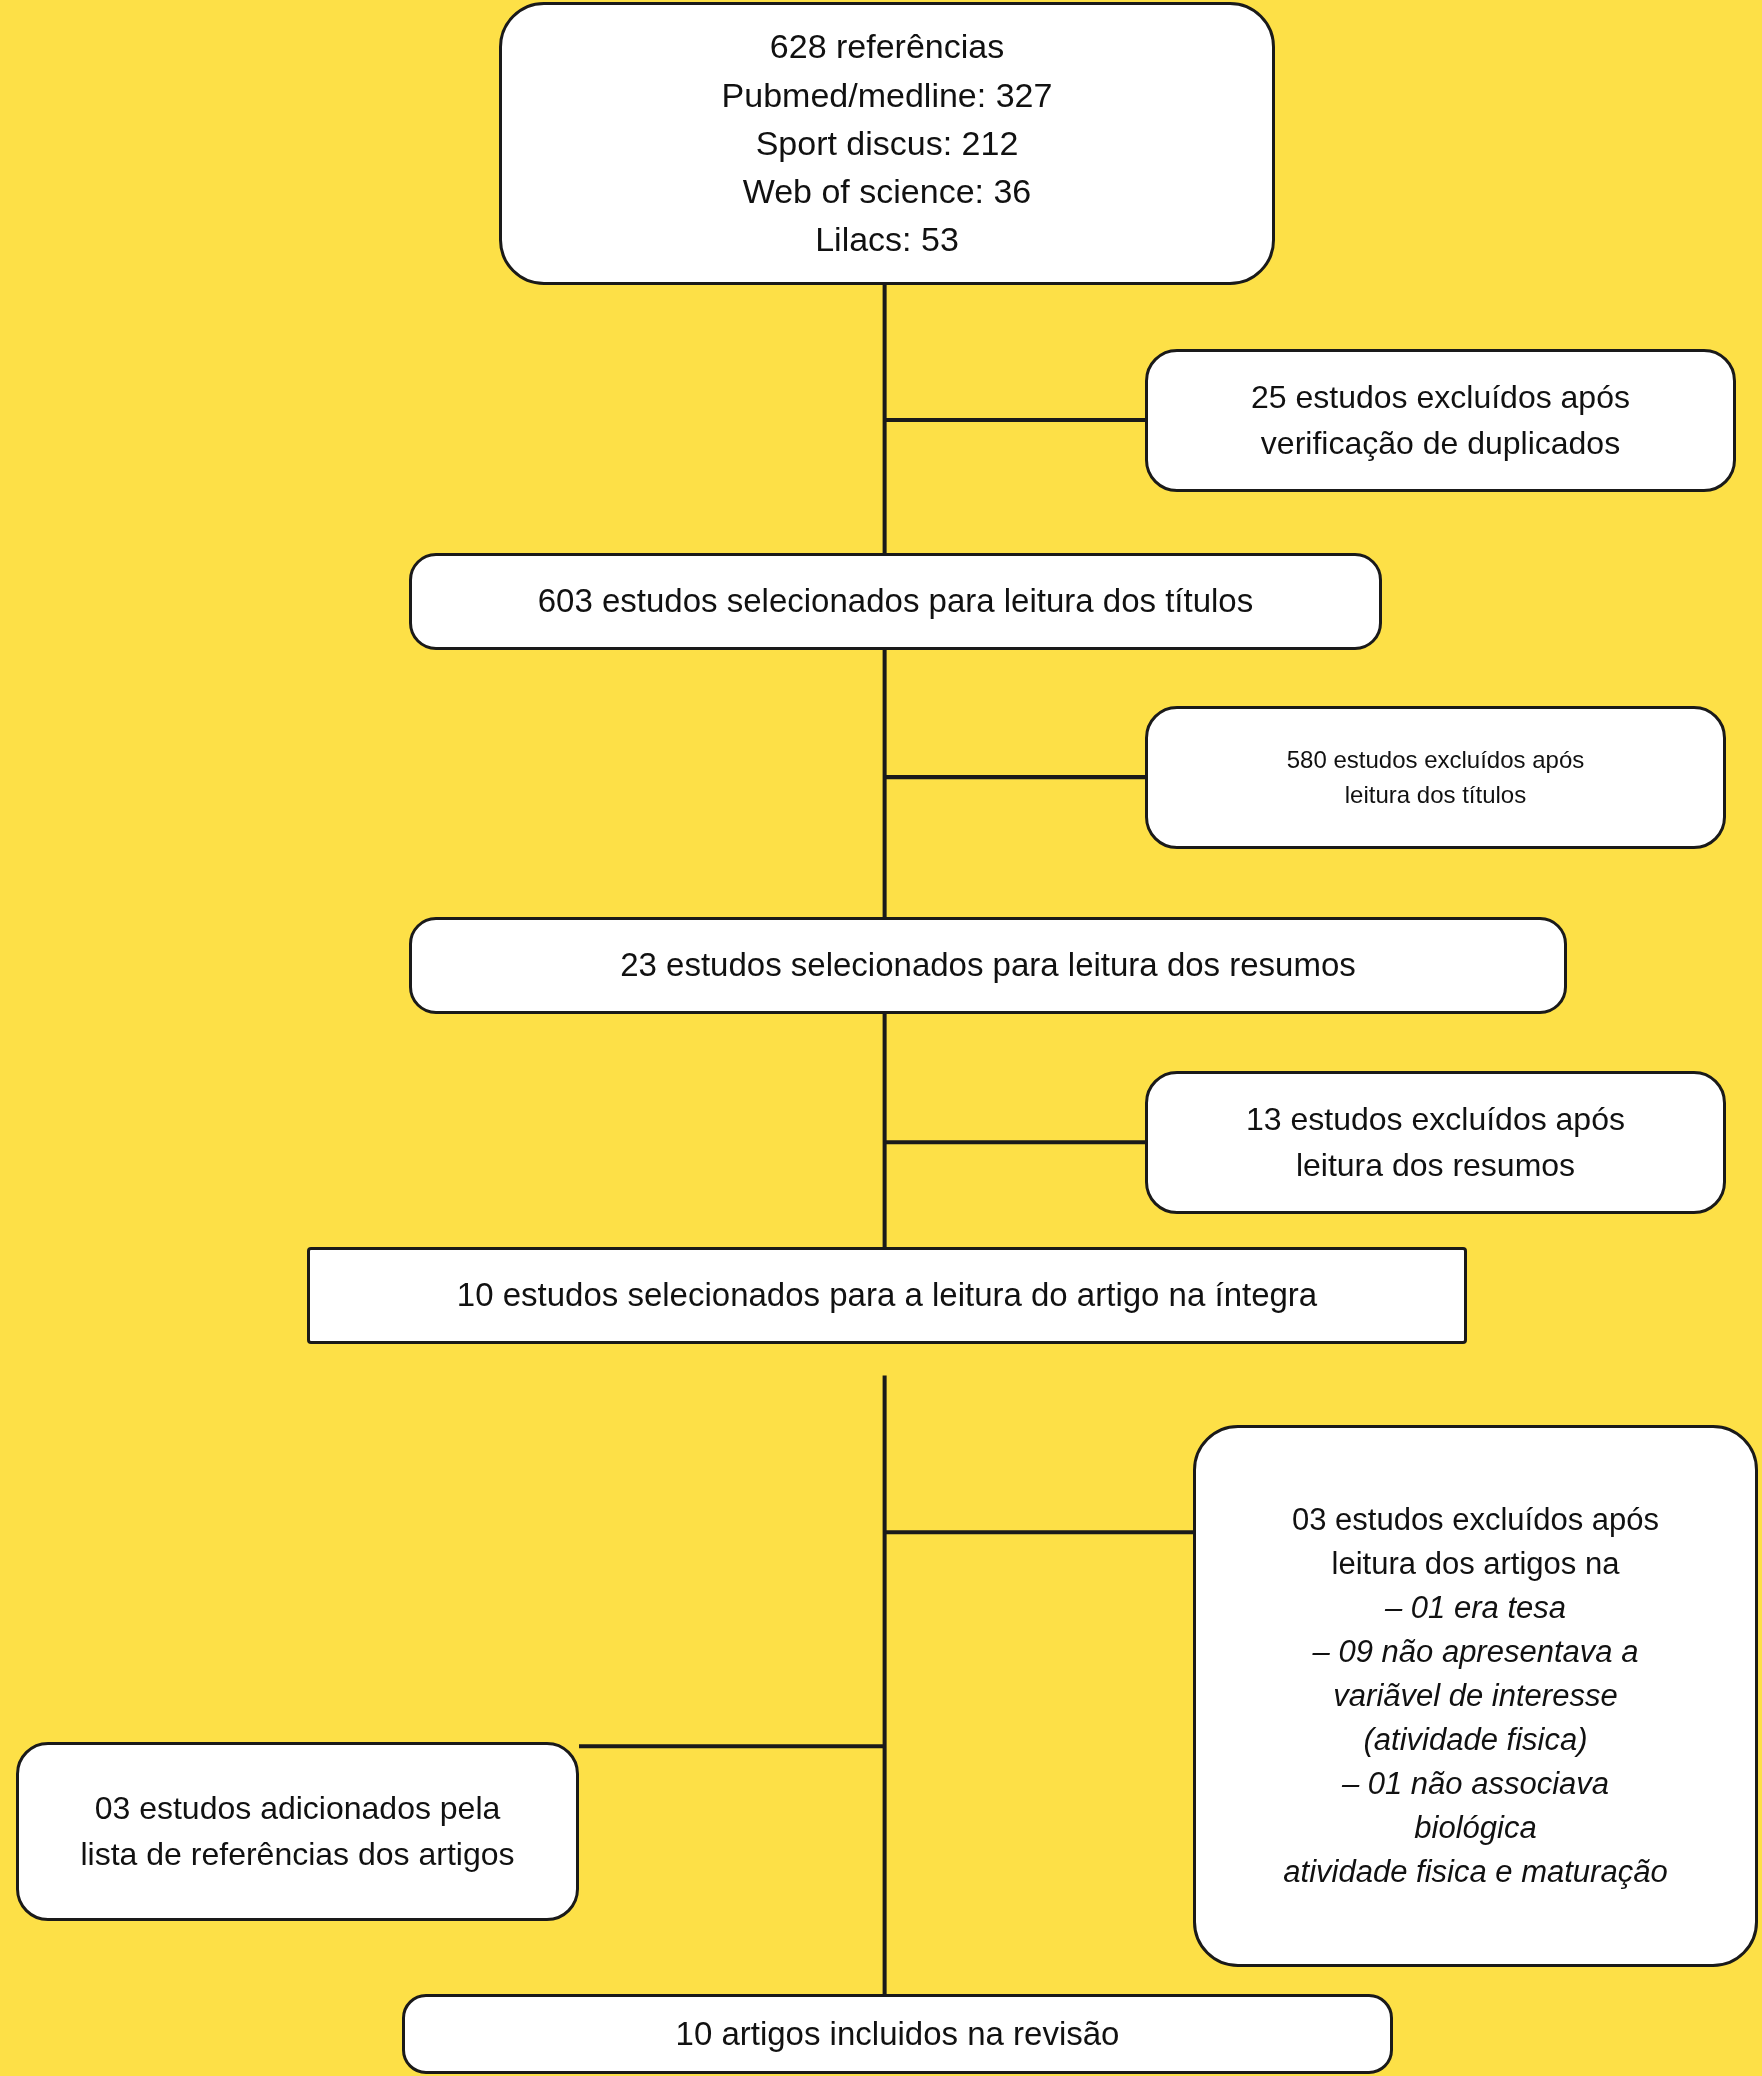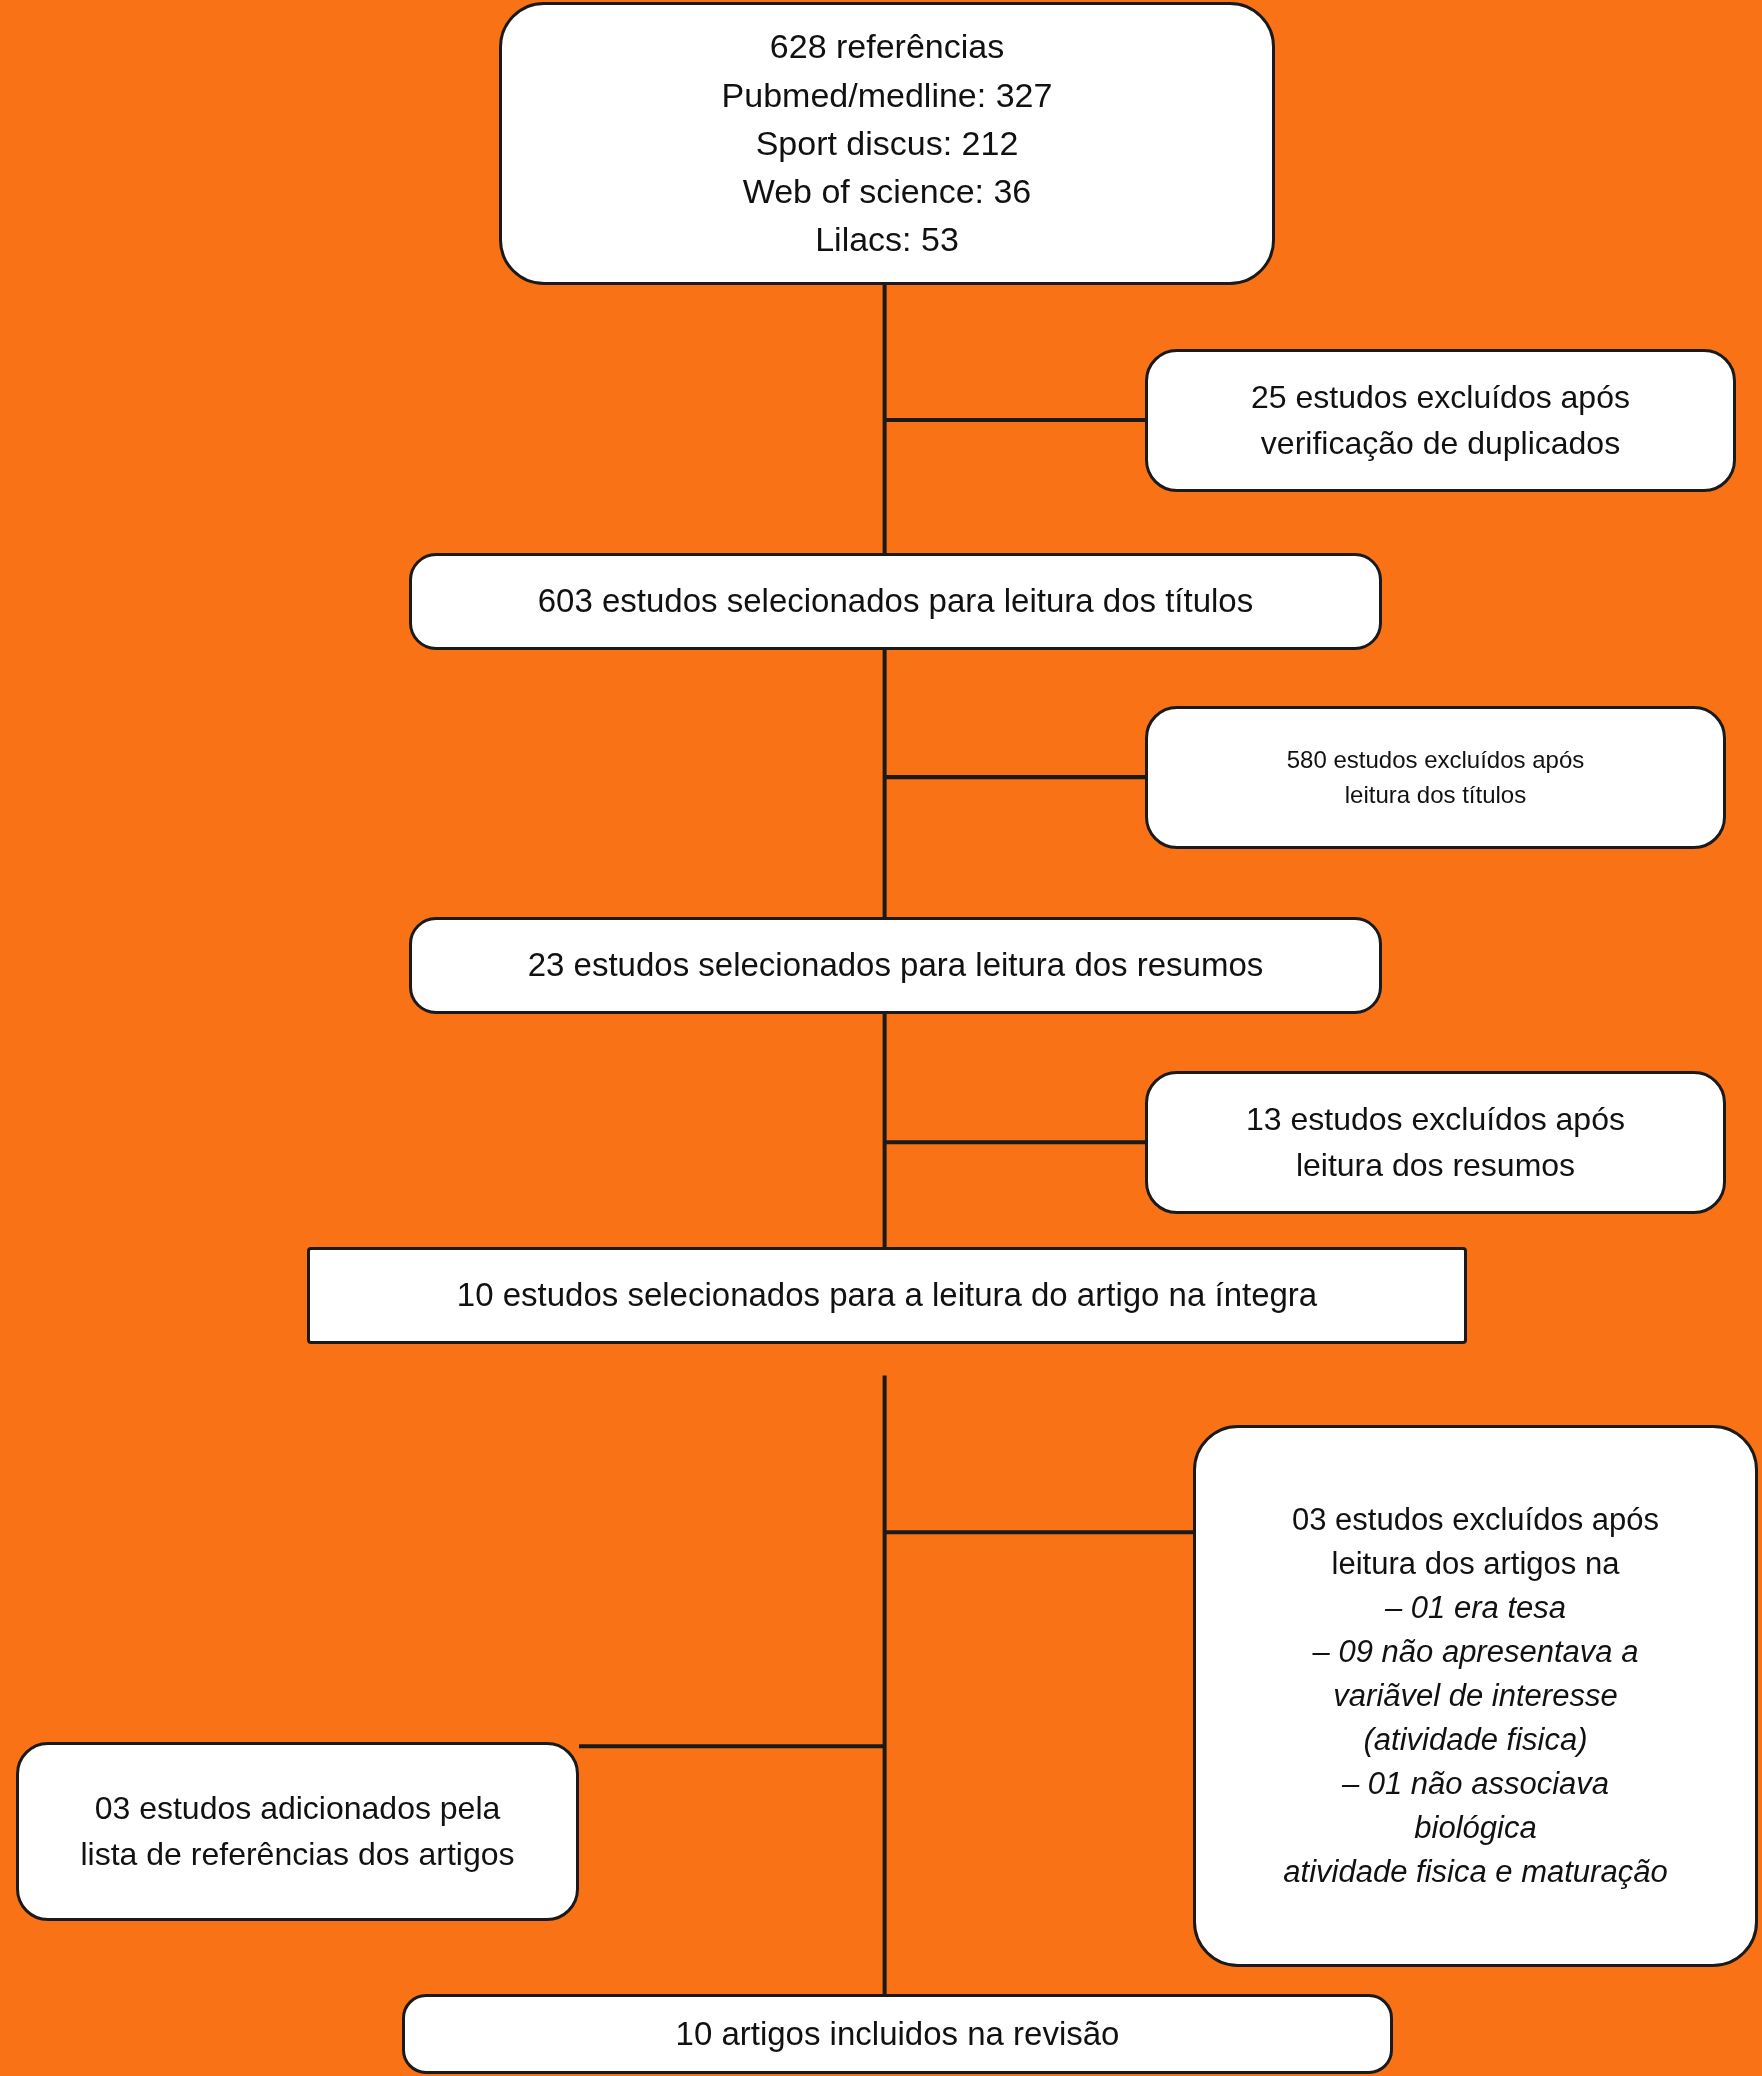--- a/index.html
+++ b/index.html
@@ -8,21 +8,21 @@
     background: #ffffff;
   }
   body {
     font-family: "Liberation Sans", sans-serif;
     color: #000000;
   }
   #flow-root {
     position: relative;
     width: 1762px;
     height: 2077px;
-    background: #f97316;
+    background: #fde047;
     overflow: hidden;
   }
   svg.flow-svg {
     position: absolute;
     left: 0;
     top: 0;
     width: 1762px;
     height: 2077px;
   }
   .node {
@@ -66,21 +66,21 @@
     left: 409px;  top: 553px;  width: 973px; height: 97px;
     border-radius: 27px;
     font-size: 33px;
   }
   #node-excl-titles {
     left: 1145px; top: 706px;  width: 581px; height: 143px;
     border-radius: 32px;
     font-size: 24px;
   }
   #node-abstracts {
-    left: 409px;  top: 917px; width: 973px; height: 97px;
+    left: 409px;  top: 917px; width: 1158px; height: 97px;
     border-radius: 27px;
     font-size: 33px;
   }
   #node-excl-abstracts {
     left: 1145px; top: 1071px; width: 581px; height: 143px;
     border-radius: 32px;
     font-size: 32px;
   }
   #node-fulltext {
     left: 307px;  top: 1247px; width: 1160px; height: 97px;

